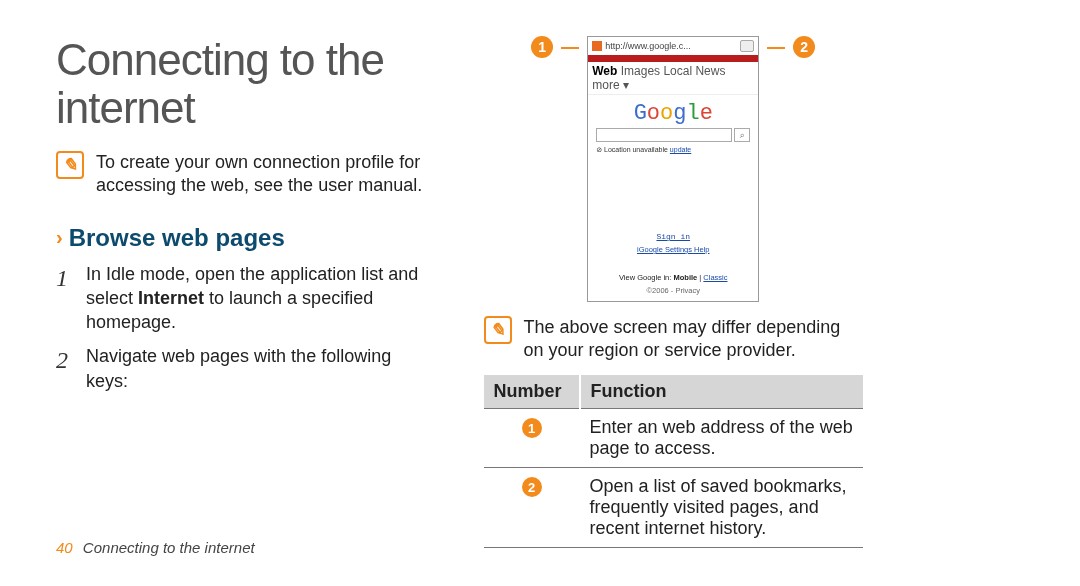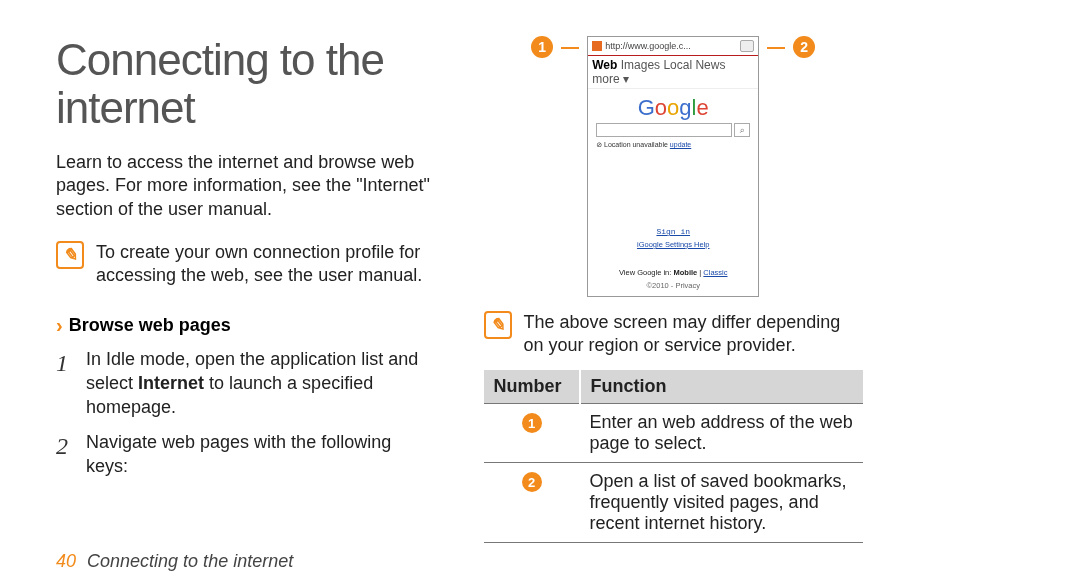--- a/index.html
+++ b/index.html
@@ -7,39 +7,39 @@
   .page { width: 919px; height: 586px; position: relative; padding: 36px 56px 16px 56px; }
   .columns { display: flex; gap: 48px; height: calc(100% - 32px); }
   .col-left, .col-right { flex: 1 1 50%; }
   h1.title { font-size: 44px; font-weight: 400; color: #555; letter-spacing: -1px; line-height: 1.1; margin-bottom: 18px; }
   p.intro { font-size: 18px; color:#222; margin-bottom: 20px; line-height:1.3; }
   .note { display:flex; gap:12px; margin-bottom: 26px; }
   .note-icon { flex:0 0 28px; height:28px; border:2px solid #f28b1b; border-radius:4px; display:flex; align-items:center; justify-content:center; color:#f28b1b; font-weight:bold; font-style:italic; font-size:18px; }
   .note-text { font-size:18px; line-height:1.3; }
   .sect-head { display:flex; align-items:center; gap:6px; margin-bottom:10px; }
   .chev { color:#f28b1b; font-size:20px; font-weight:bold; }
-  .sect-head h2 { font-size:18px; font-weight:700; color:#000000; }
+  .sect-head h2 { font-size:24px; font-weight:700; color:#0c4a6e; }
   .step { display:flex; gap:12px; margin-bottom:10px; font-size:18px; line-height:1.35; }
   .step-num { font-family: "Times New Roman", serif; font-style: italic; font-size:24px; color:#333; flex:0 0 18px; }
   .step span b { font-weight:700; }
-  .footer { position:absolute; left:56px; bottom:14px; font-size:18px; color:#444; }
+  .footer { position:absolute; left:56px; bottom:30px; font-size:15px; color:#444; }
   .footer .pgnum { color:#f28b1b; font-style: italic; margin-right:6px; }
 
   
   .phone-wrap { display:flex; align-items:flex-start; justify-content:center; gap:8px; margin-bottom:14px; }
   .callout { width:22px; height:22px; border-radius:50%; background:#f28b1b; color:#fff; font-weight:bold; display:flex; align-items:center; justify-content:center; font-size:14px; }
   .co-line { flex:0 0 18px; height:2px; background:#f28b1b; margin-top:11px; }
   .phone { width:172px; border:1px solid #999; background:#fff; font-size:8px; }
-  .addr { display:flex; align-items:center; border-bottom:1px solid #b91c1c; padding:3px 4px; gap:3px; }
+  .addr { display:flex; align-items:center; border-bottom:7px solid #b91c1c; padding:3px 4px; gap:3px; }
   .addr .favicon { width:10px; height:10px; background:#e66a1f; }
   .addr .url { flex:1; color:#444; white-space:nowrap; overflow:hidden; font-size:9px; }
   .addr .bk { width:14px; height:12px; border:1px solid #aaa; border-radius:2px; background:#eee; }
   .phone-tabs { padding:2px 4px; color:#555; font-size:12px; border-bottom:1px solid #eee; }
   .phone-tabs b { font-weight:700; color:#000; }
-  .glogo { font-family:Liberation Sans, sans-serif; font-size:22px; text-align:center; padding:6px 0 2px; }
+  .glogo { font-family:Liberation Mono, monospace; font-size:22px; text-align:center; padding:6px 0 2px; }
   .glogo .b{color:#3b6ecc;} .glogo .r{color:#d43;} .glogo .y{color:#e8a400;} .glogo .g{color:#2d9c3c;}
   .search-row { display:flex; gap:2px; padding:0 8px 4px; }
   .search-row .sbox { flex:1; height:14px; border:1px solid #aaa; }
   .search-row .sbtn { width:16px; height:14px; border:1px solid #aaa; display:flex; align-items:center; justify-content:center; color:#666; font-size:9px; }
   .loc { font-size:7px; color:#333; padding:0 8px 6px; }
   .loc u{ color:#1a4aa8;}
   .phone-spacer { height:72px; }
   .signin { text-align:center; font-size:8px; text-decoration:underline; color:#1a4aa8; margin-bottom:4px;font-family:Liberation Mono, monospace;}
   .flinks { text-align:center; font-size:7.5px; color:#1a4aa8; text-decoration:underline; margin-bottom:10px;}
   .view-in { text-align:center; font-size:7.5px; margin-bottom:4px;margin-top:19px; }
@@ -60,21 +60,20 @@
 
 <div class="page">
   <div class="columns">
 
     <div class="col-left">
       <h1 class="title">
         <span>Connecting to the</span><br>
         <span>internet</span>
       </h1>
 
-      <p class="intro">Learn to access the internet and browse web pages. For more information, see the "Internet" section of the user manual.</p>
 
       <div class="note">
         <div class="note-icon">✎</div>
         <div class="note-text">To create your own connection profile for accessing the web, see the user manual.</div>
       </div>
 
       <div class="sect-head">
         <span class="chev">›</span>
         <h2>Browse web pages</h2>
       </div>
@@ -118,41 +117,41 @@
           </div>
           <div class="loc">
             <span>⊘ Location unavailable </span><u>update</u>
           </div>
           <div class="phone-spacer"></div>
           <div class="signin">Sign in</div>
           <div class="flinks">iGoogle  Settings  Help</div>
           <div class="view-in">
             <span>View Google in: </span><b>Mobile</b><span> | </span><u>Classic</u>
           </div>
-          <div class="copy">©2010 - Privacy</div>
+          <div class="copy">©2006 - Privacy</div>
         </div>
 
         <div class="co-line"></div>
         <div class="callout">2</div>
       </div>
 
       <div class="note2">
         <div class="note-icon">✎</div>
         <div class="note-text">The above screen may differ depending on your region or service provider.</div>
       </div>
 
       <table class="table">
         <tbody>
             <tr class="headrow">
           <th class="num">Number</th>
           <th>Function</th>
         </tr>
         <tr>
           <td class="num-cell"><span class="row-badge">1</span></td>
-          <td>Enter an web address of the web page to select.</td>
+          <td>Enter an web address of the web page to access.</td>
         </tr>
         <tr>
           <td class="num-cell"><span class="row-badge">2</span></td>
           <td>Open a list of saved bookmarks, frequently visited pages, and recent internet history.</td>
         </tr>
       </tbody>
         </table>
 
     </div>
   </div>

